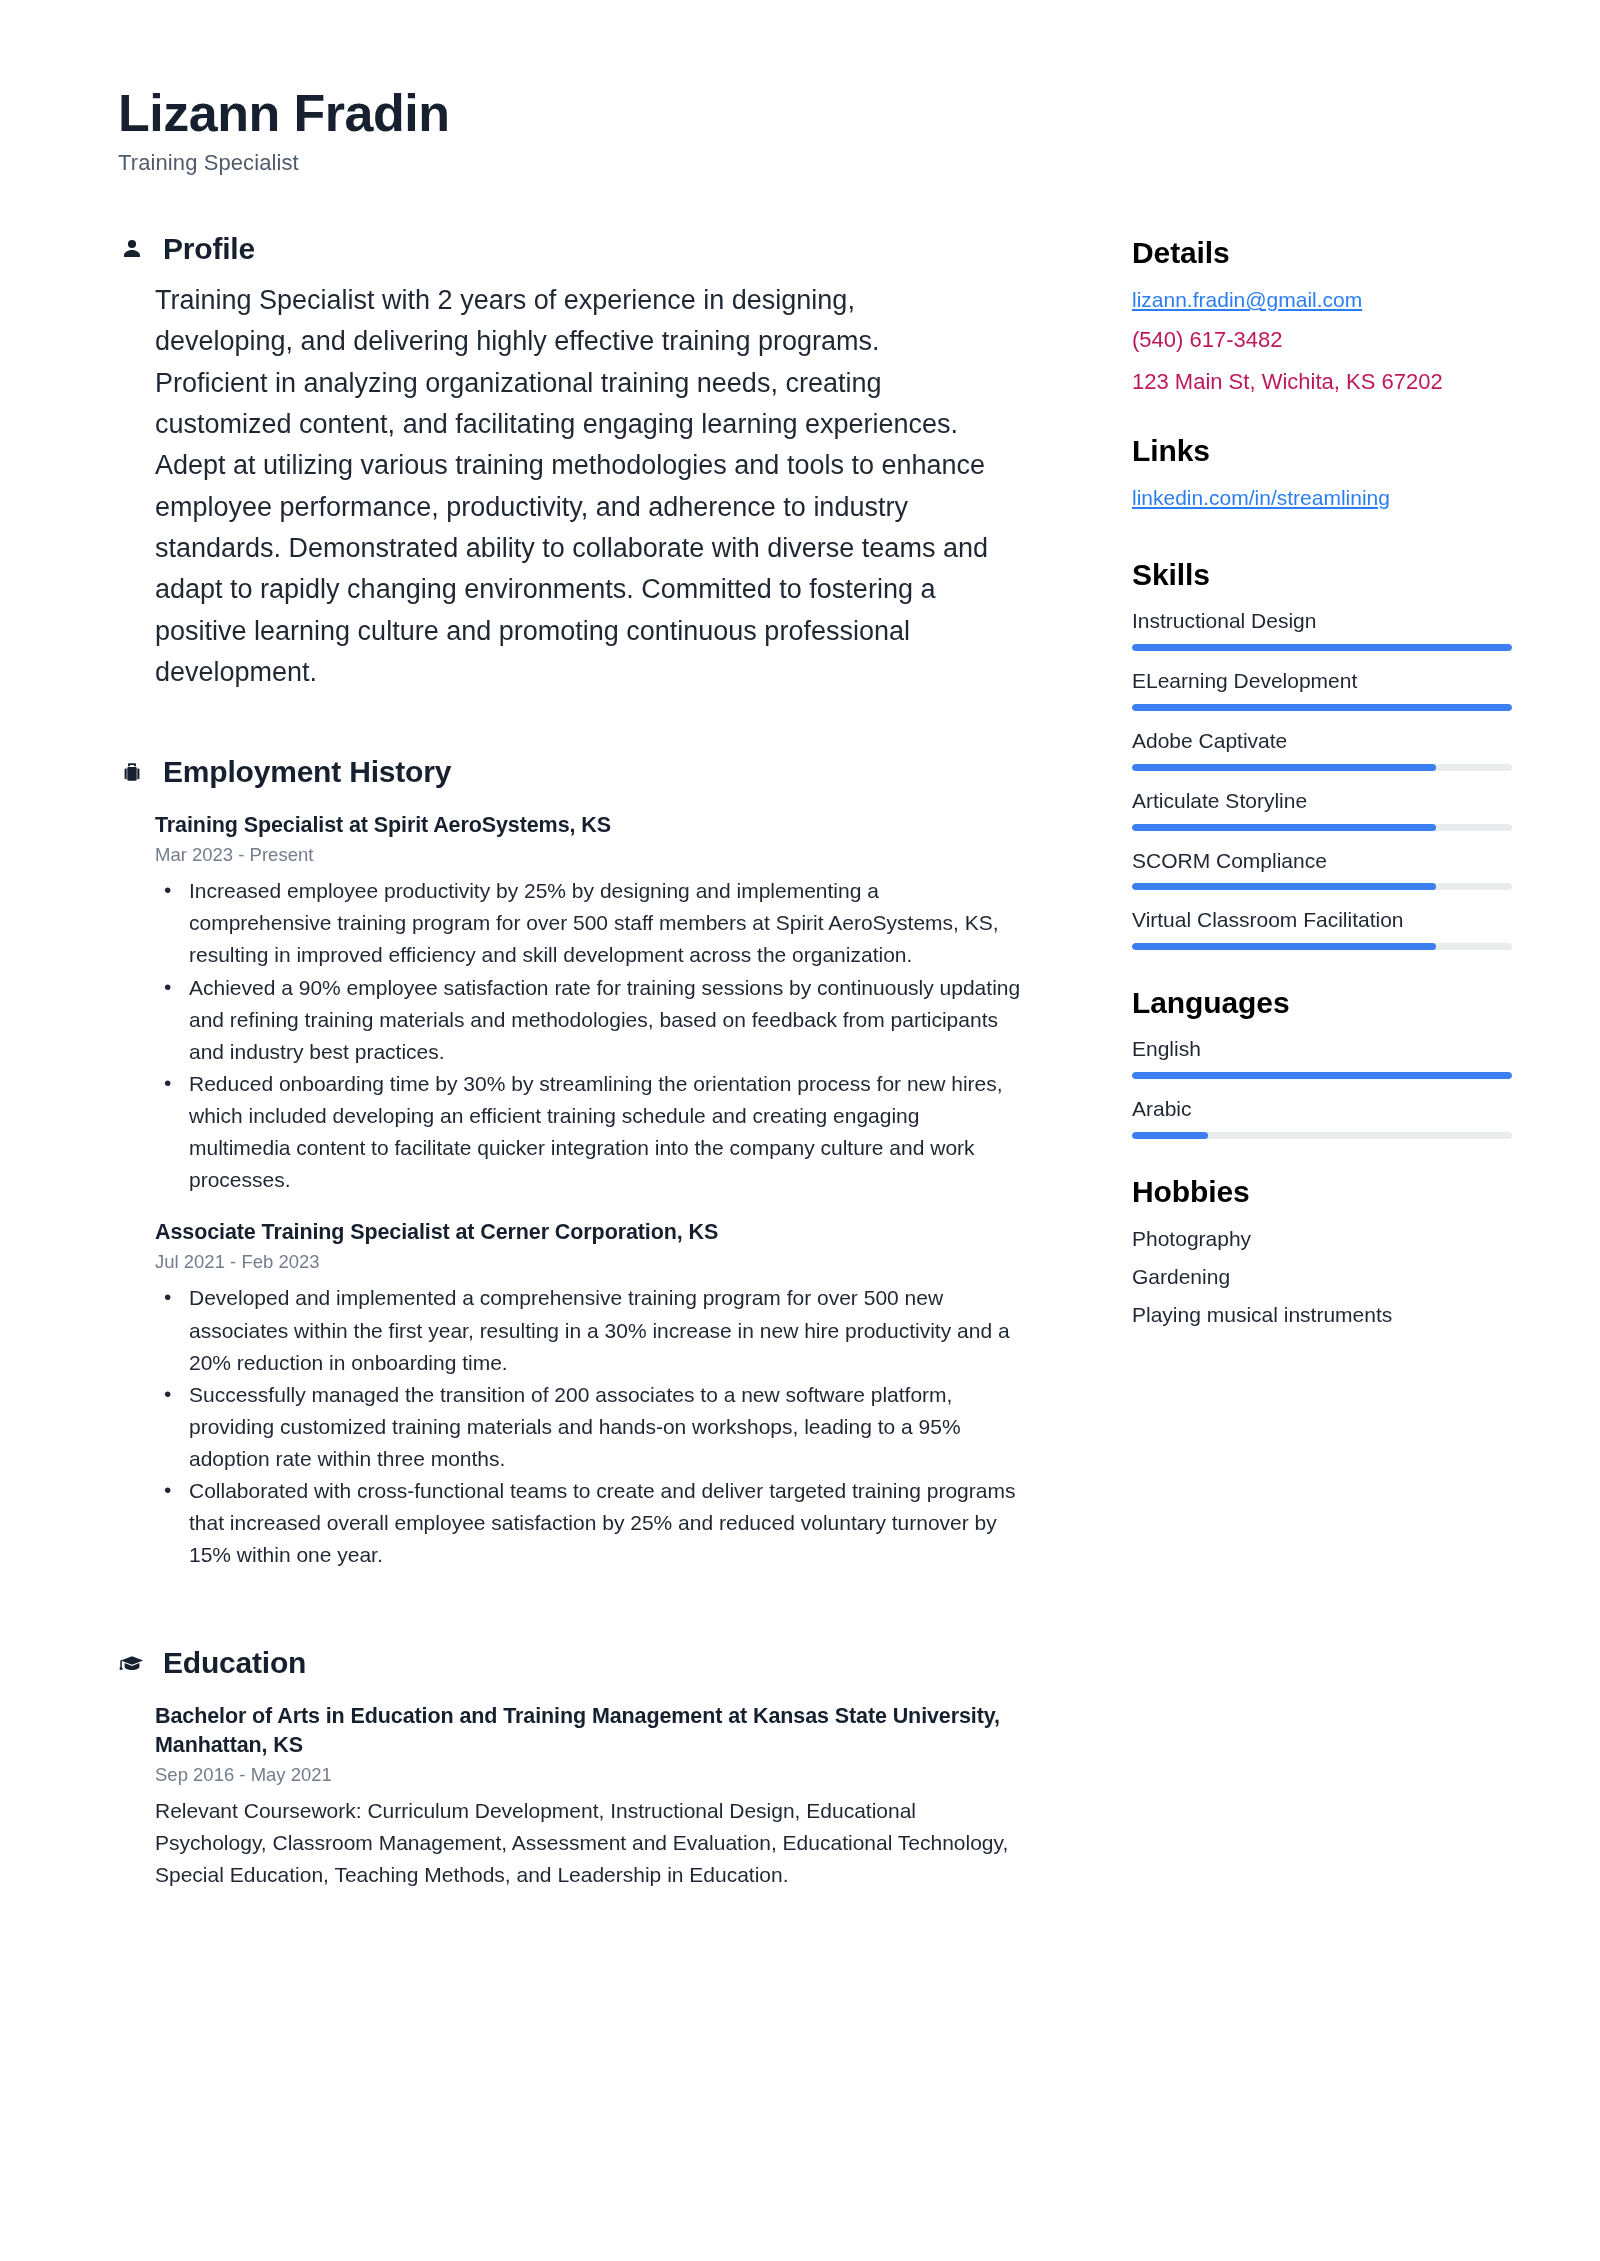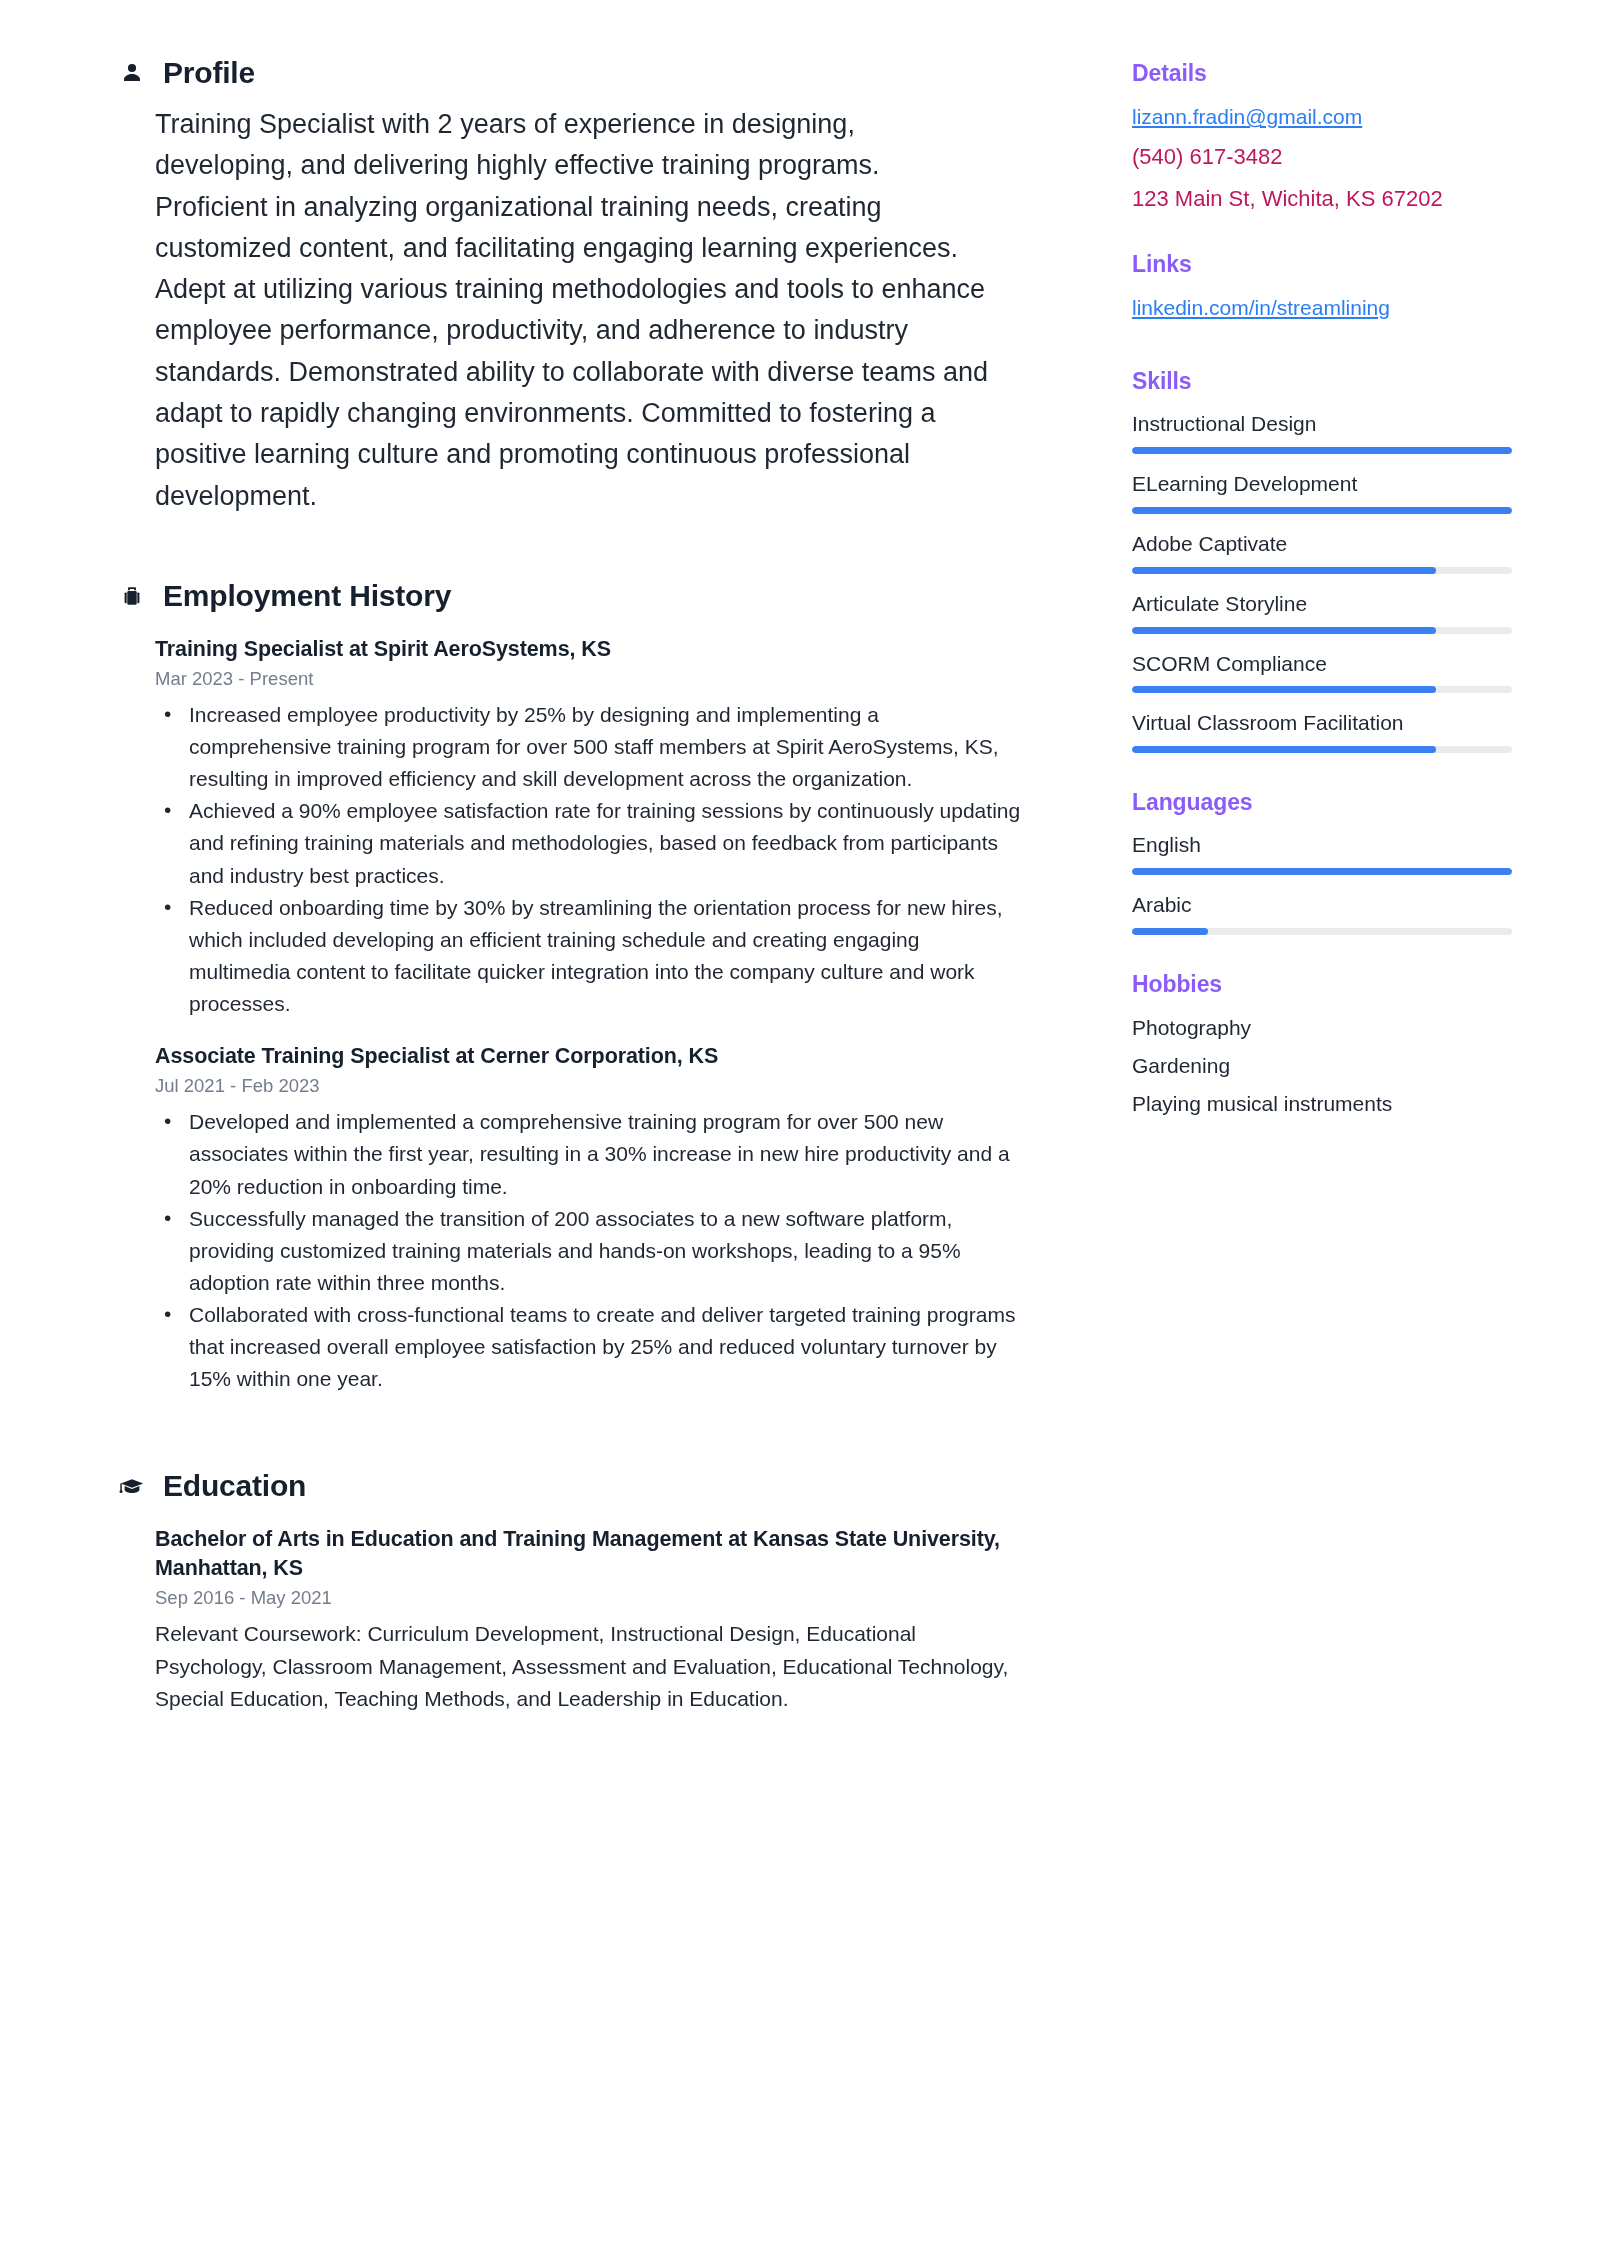--- a/index.html
+++ b/index.html
@@ -135,23 +135,23 @@
     line-height: 1.53;
     color: #1f2733;
     margin-top: 9px;
   }
   .section-gap { height: 52px; }
   .section-gap-lg { height: 64px; }
 
   
   .side-block { margin-bottom: 36px; }
   .side-title {
-    font-size: 23px;
+    font-size: 30px;
     font-weight: 700;
-    color: #8b5cf6;
+    color: #000000;
     margin-bottom: 14px;
     letter-spacing: -0.1px;
   }
   .side-line {
     font-size: 22px;
     line-height: 1.48;
     color: #be185d;
     margin-bottom: 9px;
   }
   .side-link {
@@ -192,20 +192,24 @@
     line-height: 1.52;
     color: #1f2733;
     margin-bottom: 6px;
   }
 </style>
 </head>
 <body>
 
 <div class="page">
 
+  <div class="header">
+    <div class="full-name">Lizann Fradin</div>
+    <div class="job-title">Training Specialist</div>
+  </div>
 
   <div class="columns">
 
     <div class="col-main">
 
       <div class="section">
         <div class="section-head">
           <span class="section-icon">
             <svg width="24" height="24" viewBox="0 0 24 24" fill="currentColor" aria-hidden="true">
               <circle cx="12" cy="7" r="4.1"></circle>

